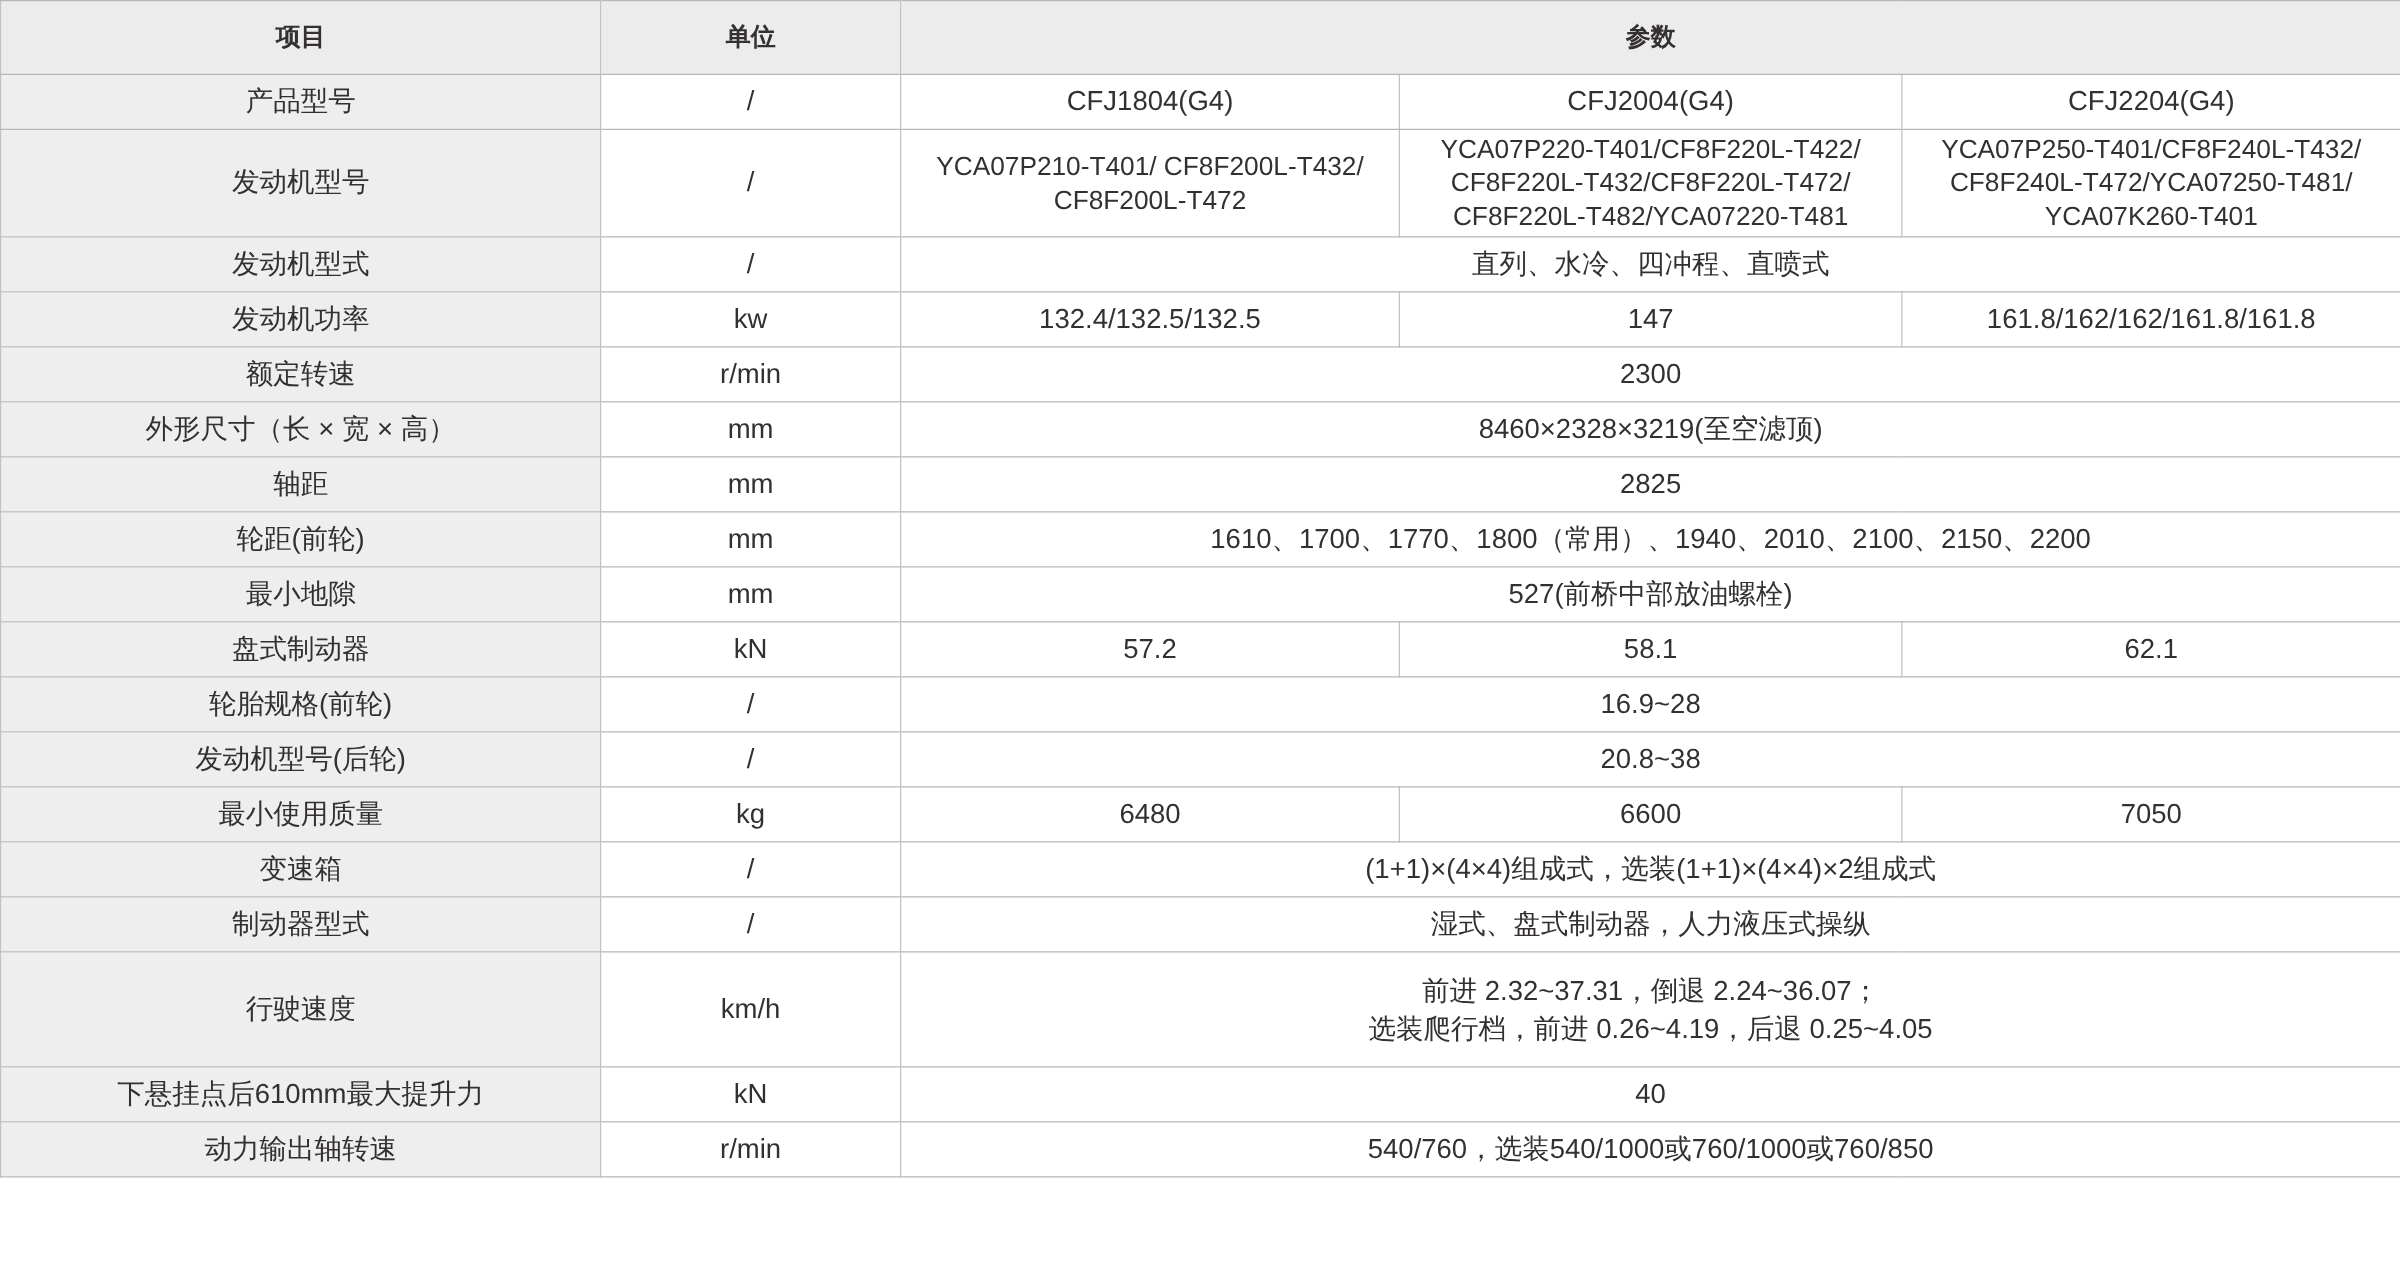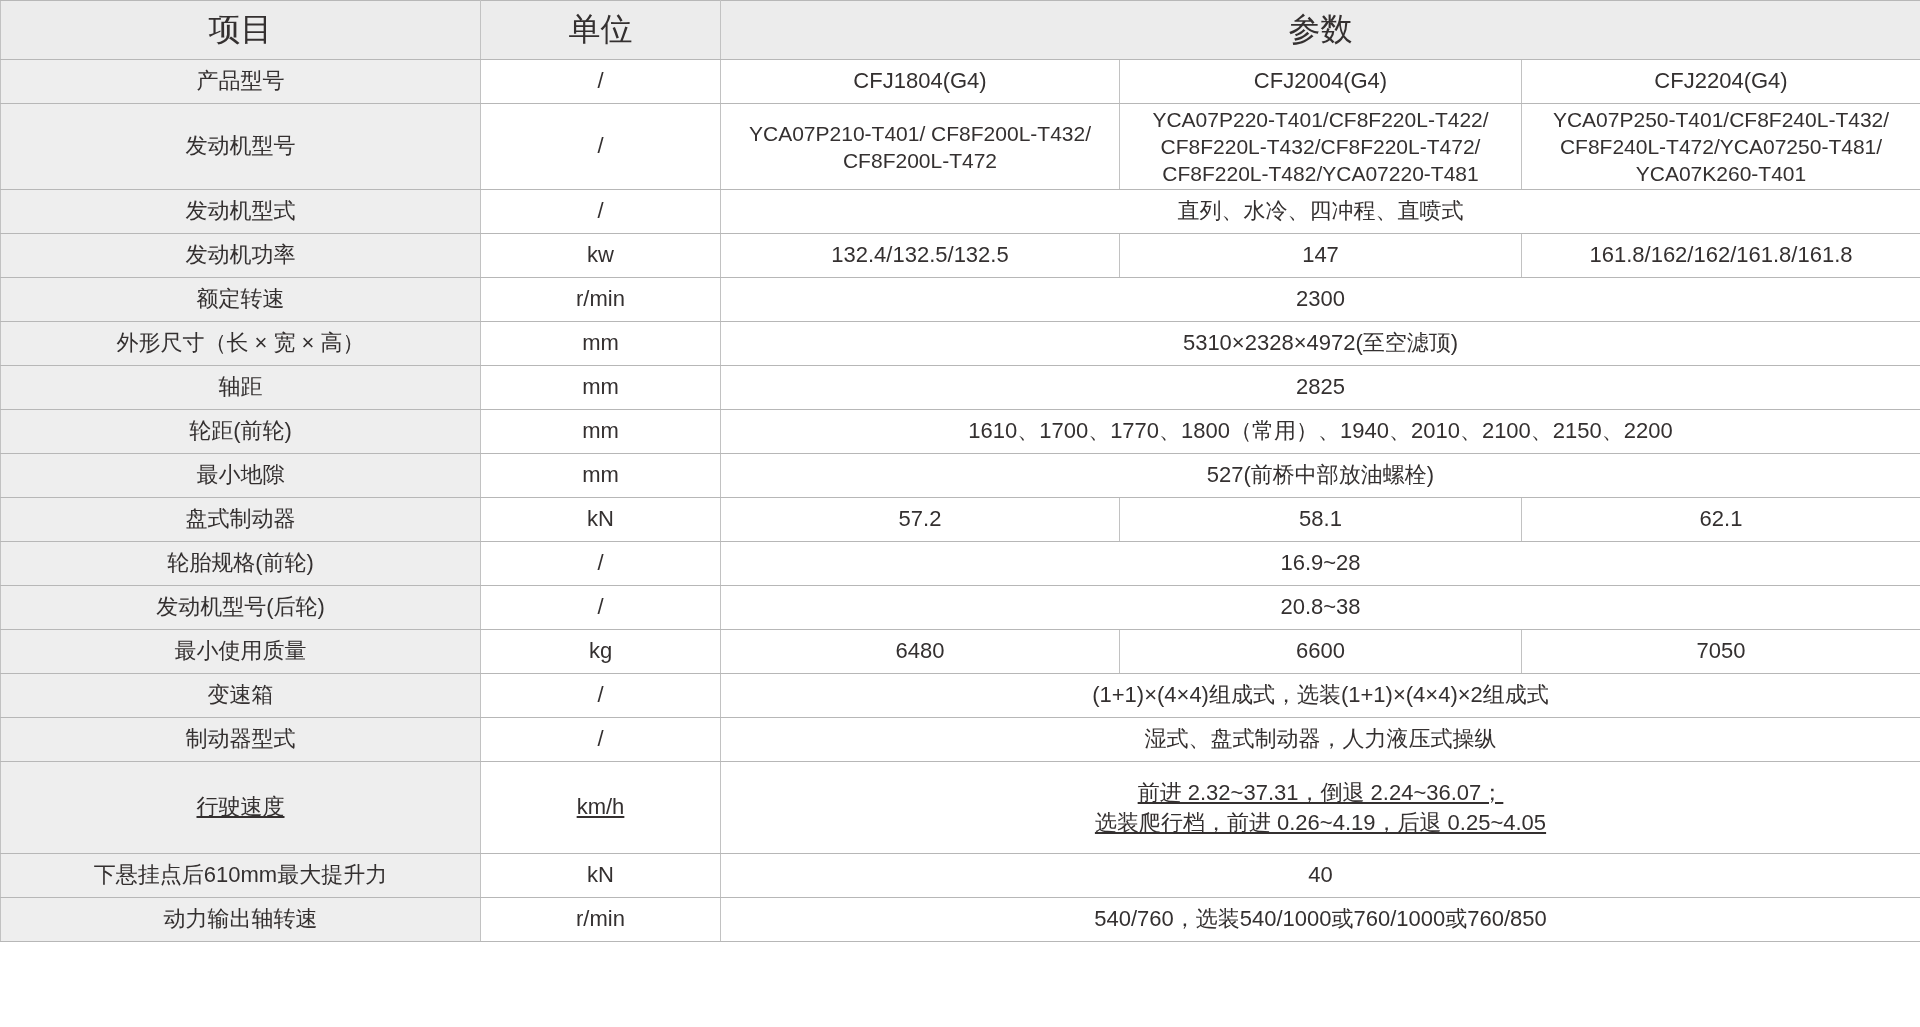--- a/index.html
+++ b/index.html
@@ -21,29 +21,29 @@
     border-bottom-color: #b7b7b7;
     text-align: center;
     vertical-align: middle;
     padding: 2px 8px;
     font-size: 22px;
     line-height: 1.3;
     overflow: hidden;
   }
   .spec th {
     background: #ececec;
-    font-weight: normal;
-    font-size: 32px;
+    font-weight: bold;
+    font-size: 20px;
   }
   .spec td.item { background: #eeeeee; }
   .spec td.unit, .spec td.val { background: #ffffff; white-space: pre-line; }
   .spec tr.h-head  { height: 59px; }
   .spec tr.h-norm  { height: 44px; }
   .spec tr.h-engine{ height: 83px; }
-  .spec tr.h-speed { height: 92px; text-decoration: underline; }
+  .spec tr.h-speed { height: 92px; }
   .spec tr.h-engine td.val { font-size: 21px; line-height: 27px; padding: 2px 2px; }
   .spec tr.h-speed td.val { line-height: 30px; }
 </style>
 </head>
 <body>
 
 <table class="spec">
   <colgroup>
     <col style="width:480px">
       <col style="width:240px">
@@ -95,21 +95,21 @@
 
   <tr class="h-norm">
     <td class="item">额定转速</td>
     <td class="unit">r/min</td>
     <td class="val" colspan="3">2300</td>
   </tr>
 
   <tr class="h-norm">
     <td class="item">外形尺寸（长 × 宽 × 高）</td>
     <td class="unit">mm</td>
-    <td class="val" colspan="3">5310×2328×4972(至空滤顶)</td>
+    <td class="val" colspan="3">8460×2328×3219(至空滤顶)</td>
   </tr>
 
   <tr class="h-norm">
     <td class="item">轴距</td>
     <td class="unit">mm</td>
     <td class="val" colspan="3">2825</td>
   </tr>
 
   <tr class="h-norm">
     <td class="item">轮距(前轮)</td>

